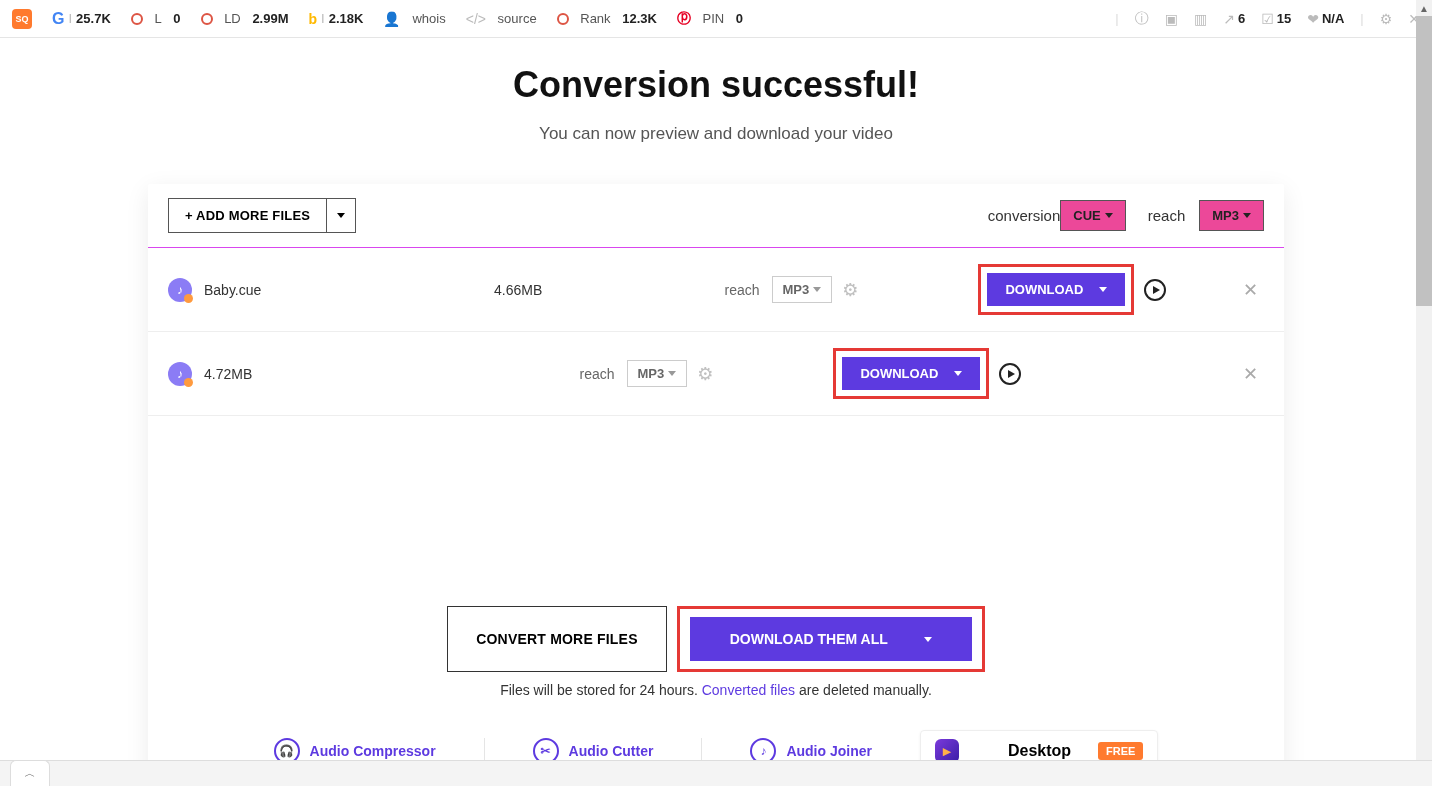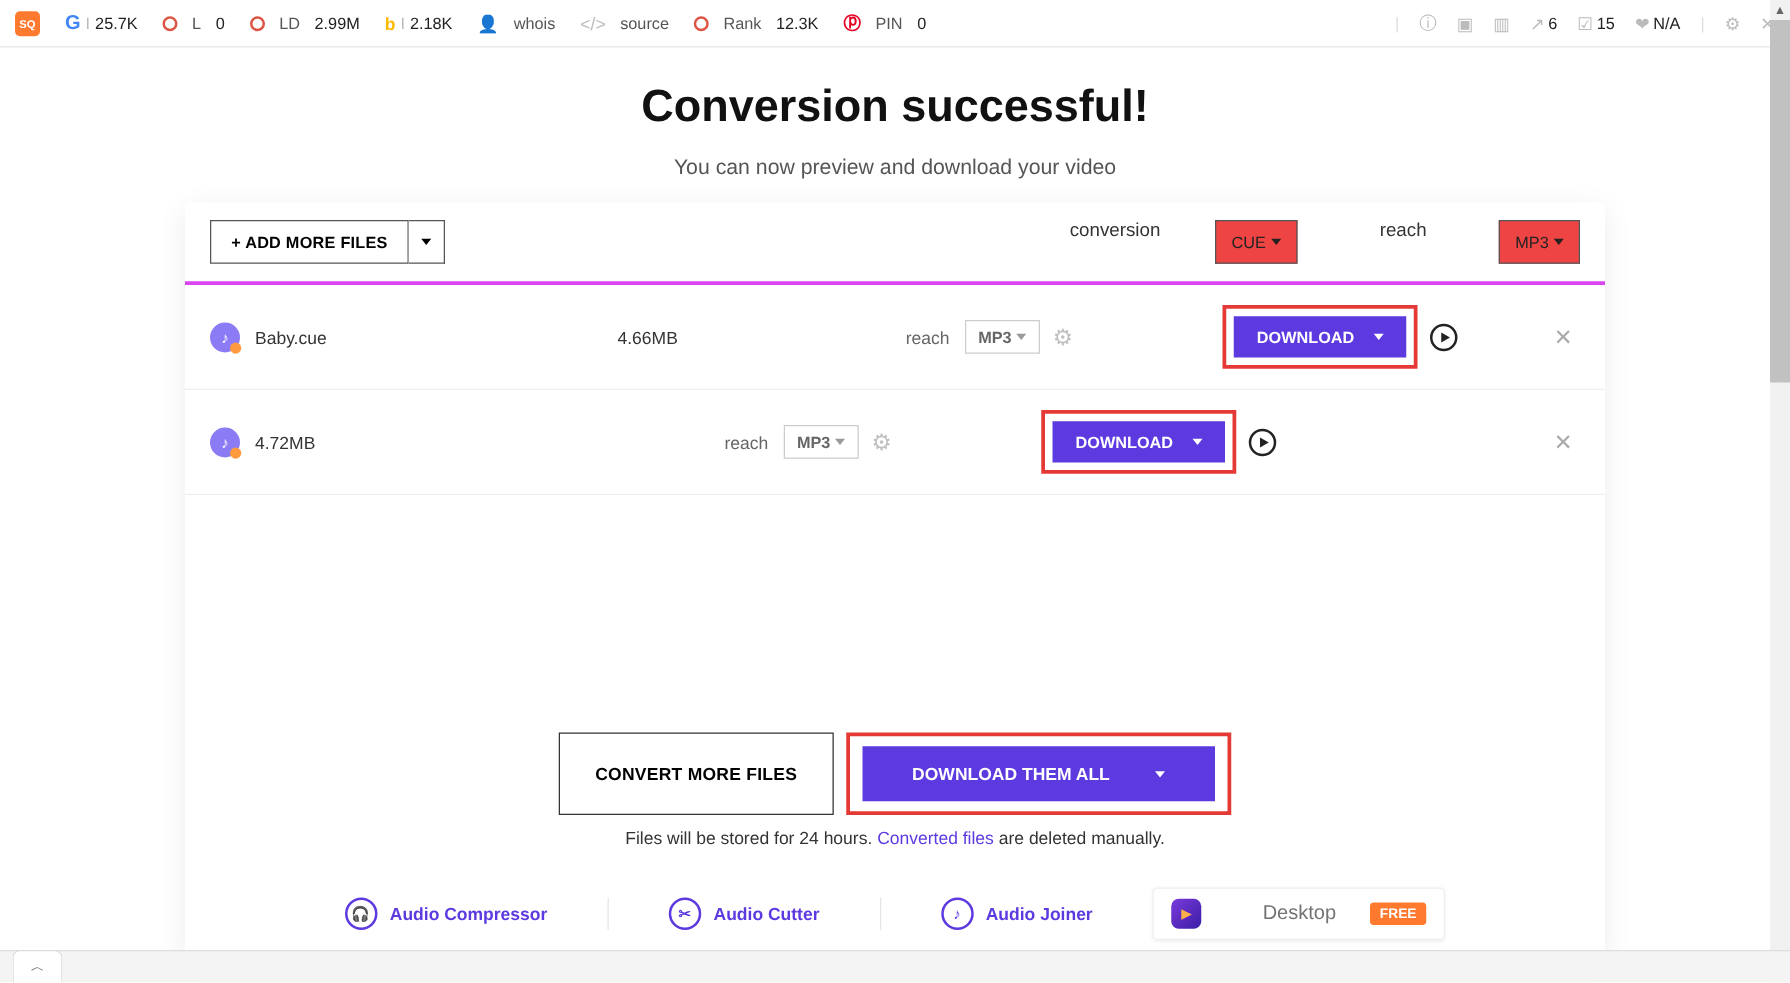--- a/index.html
+++ b/index.html
@@ -11,43 +11,43 @@
     .ext-item { display: flex; align-items: center; gap: 4px; }
     .ext-right { display: flex; align-items: center; gap: 16px; }
     .sq-logo { width: 20px; height: 20px; background: #ff7a2e; border-radius: 4px; position: relative; }
     .sq-logo::before { content: "SQ"; position: absolute; font-size: 9px; font-weight: bold; color: #fff; top: 50%; left: 50%; transform: translate(-50%, -50%); }
     .g-icon { font-size: 16px; font-weight: bold; }
     .g-icon .gb { color: #4285F4; }
     .circ { width: 12px; height: 12px; border: 2px solid #d54; border-radius: 50%; display: inline-block; }
     .target { width: 12px; height: 12px; border: 2px solid #d54; border-radius: 50%; display: inline-block; position: relative; }
     .bing-b { color: #ffb900; font-weight: bold; font-size: 14px; }
     .pin-p { color: #e60023; font-weight: bold; font-size: 14px; }
-    .bold-v { font-weight: 400; color: #222; }
+    .bold-v { font-weight: 700; color: #222; }
     .gray-icon { color: #bbb; font-size: 14px; }
     .ext-right .ext-item { gap: 3px; }
     
     
     .scrollbar { position: absolute; right: 0; top: 0; width: 16px; height: 786px; background: #f1f1f1; }
     .scrollbar-thumb { position: absolute; top: 0; right: 0; width: 16px; height: 290px; background: #c1c1c1; }
     .scrollbar-arrow { position: absolute; top: 0; right: 0; width: 16px; height: 16px; display:flex; align-items:center; justify-content:center; color:#666; font-size:10px;}
     
     
     .main { padding: 26px 148px 0; text-align: center; }
     .title { font-size: 36px; font-weight: 800; color: #111; margin-bottom: 18px; }
-    .subtitle { font-size: 17px; color: #555; margin-bottom: 18px; }
+    .subtitle { font-size: 17px; color: #555; margin-bottom: 40px; }
     
     .card { background: #fff; box-shadow: 0 6px 24px rgba(0,0,0,0.08); border-radius: 2px; text-align: left; padding-bottom: 14px; }
     
-    .card-header { display: flex; padding: 14px 20px; border-bottom: 3px solid #d946ef; gap: 44px; }
+    .card-header { display: flex; align-items: center; padding: 14px 20px; border-bottom: 1px solid #d946ef; }
     .add-files-group { display: flex; }
     .add-files-btn { border: 1px solid #555; background: #fff; padding: 9px 16px; font-weight: 700; font-size: 13px; letter-spacing: 0.2px; cursor: pointer; }
     .add-files-caret { border: 1px solid #555; border-left: none; background: #fff; padding: 9px 10px; cursor: pointer; display:flex; align-items:center;}
     .spacer { flex: 1; }
     .conv-label { font-size: 15px; color: #333; margin-right: 0; }
-    .conv-select { border: 1px solid #555; background: #ef4444; padding: 7px 12px; font-weight: 400; font-size: 13px; cursor: pointer; display:inline-flex; align-items:center; gap:4px; }
+    .conv-select { border: 1px solid #555; background: #ec4899; padding: 7px 12px; font-weight: 700; font-size: 13px; cursor: pointer; display:inline-flex; align-items:center; gap:4px; }
     .reach-label { font-size: 15px; color: #333; margin: 0 14px 0 22px; }
     
     .file-row { display: flex; align-items: center; padding: 16px 20px; border-bottom: 1px solid #eee; }
     .file-icon { width: 24px; height: 24px; background: #8b7cf5; border-radius: 50%; margin-right: 12px; position: relative; flex-shrink: 0; }
     .file-icon::before { content: "♪"; position: absolute; color: #fff; font-size: 12px; top: 50%; left: 50%; transform: translate(-50%, -50%); }
     .file-icon::after { content: ""; position: absolute; right: -1px; bottom: -1px; width: 9px; height: 9px; background: #ff9a3e; border-radius: 50%; }
     .file-name { font-size: 14px; color: #333; width: 290px; }
     .file-size { font-size: 14px; color: #333; width: 160px; }
     .file-reach { font-size: 14px; color: #666; margin-right: 12px; margin-left: auto; width:auto;}
     .file-format { border: 1px solid #ccc; padding: 5px 10px; font-size: 13px; font-weight: 600; color: #666; display:inline-flex; align-items:center; gap:4px; margin-right: 10px;}
@@ -214,21 +214,21 @@
           <span class="tool-icon">✂</span>
           <span>Audio Cutter</span>
         </span>
       <span class="tool-sep"></span>
       <span class="tool">
           <span class="tool-icon">♪</span>
           <span>Audio Joiner</span>
         </span>
       <span class="desktop-chip">
         <span class="desktop-logo"></span>
-        <span style="color:#737373; font-weight:400;margin-left:39px;">Desktop</span>
+        <span style="color:#000000; font-weight:700;margin-left:39px;">Desktop</span>
         <span class="free-badge">FREE</span>
       </span>
     </div>
   </div>
 </div>
 
 <div class="scrollbar">
   <div class="scrollbar-arrow">▲</div>
   <div class="scrollbar-thumb" style="top:16px;"></div>
 </div>

